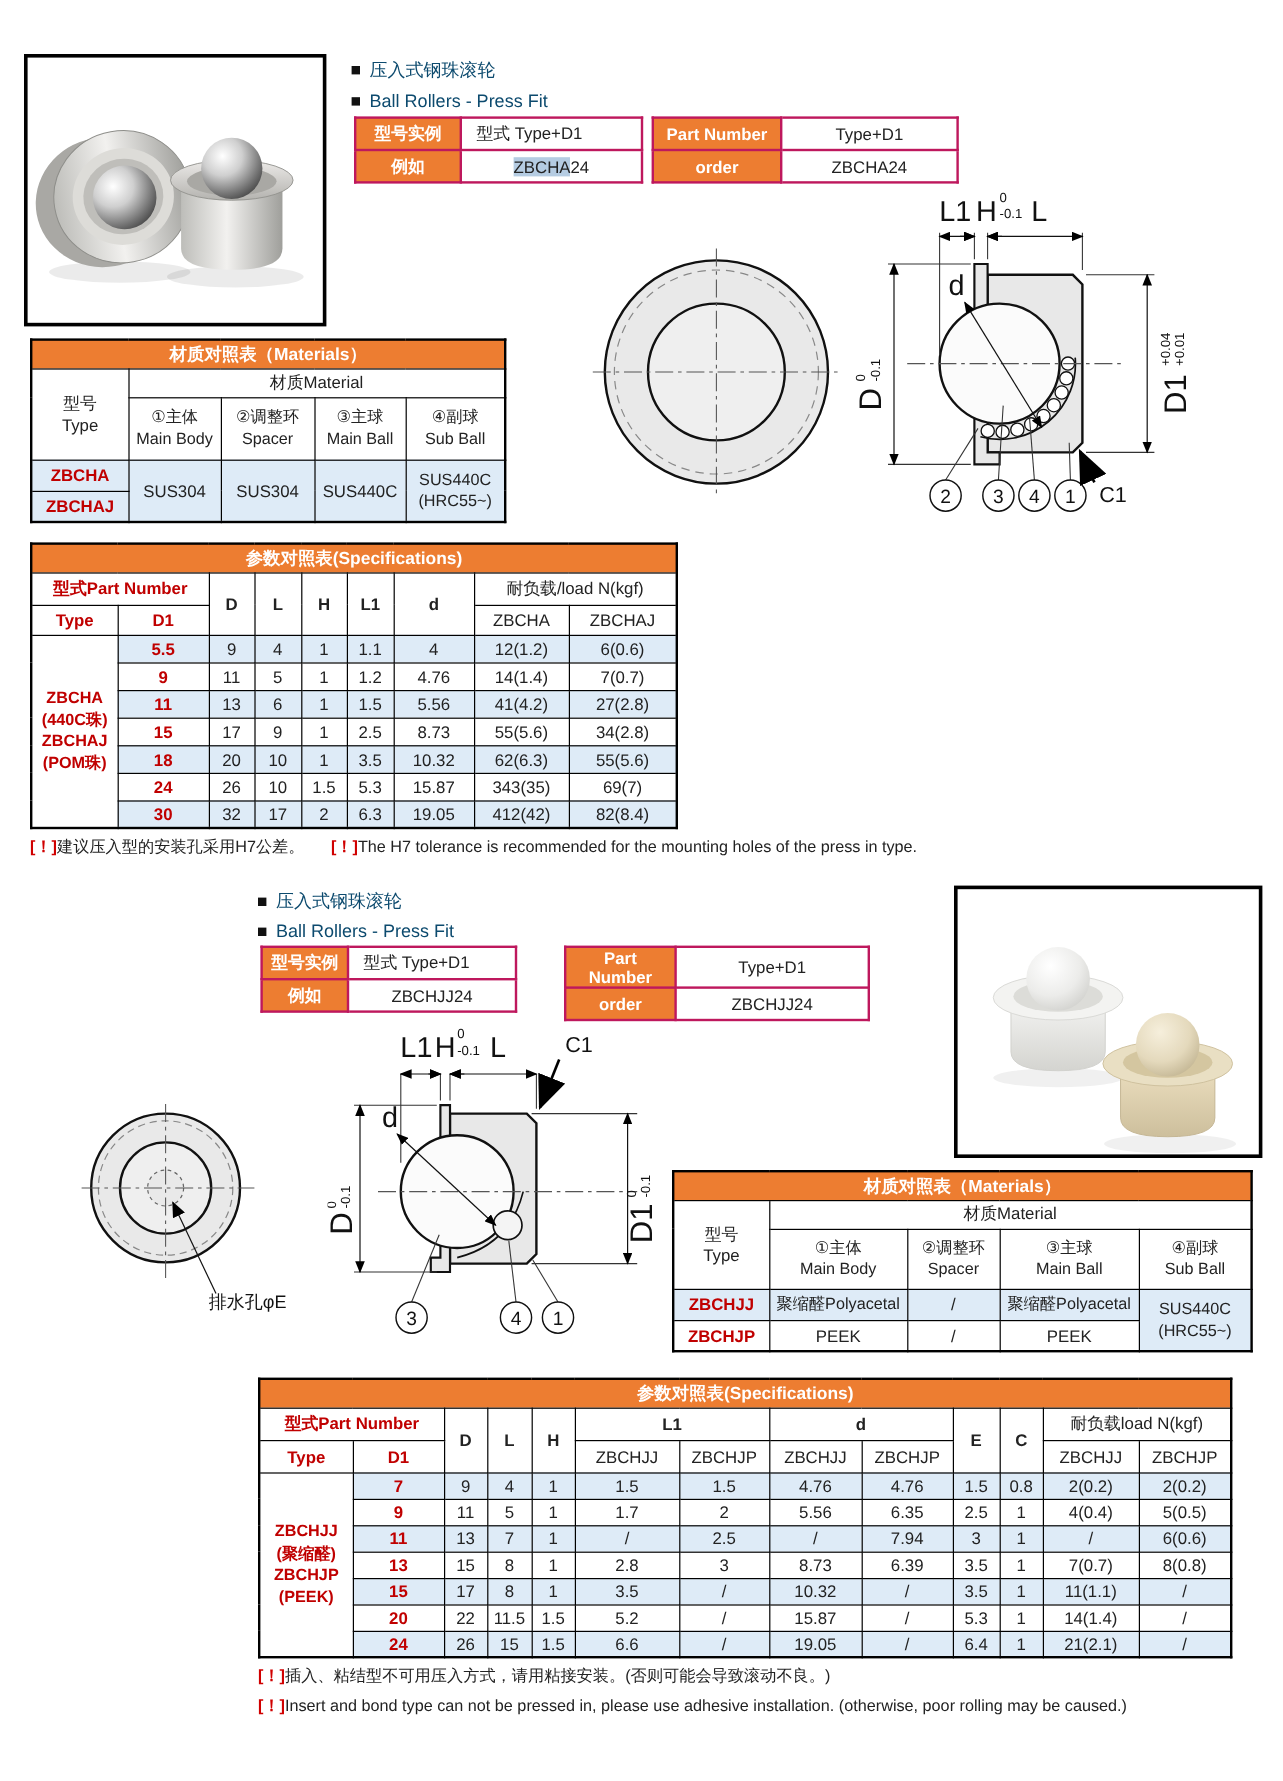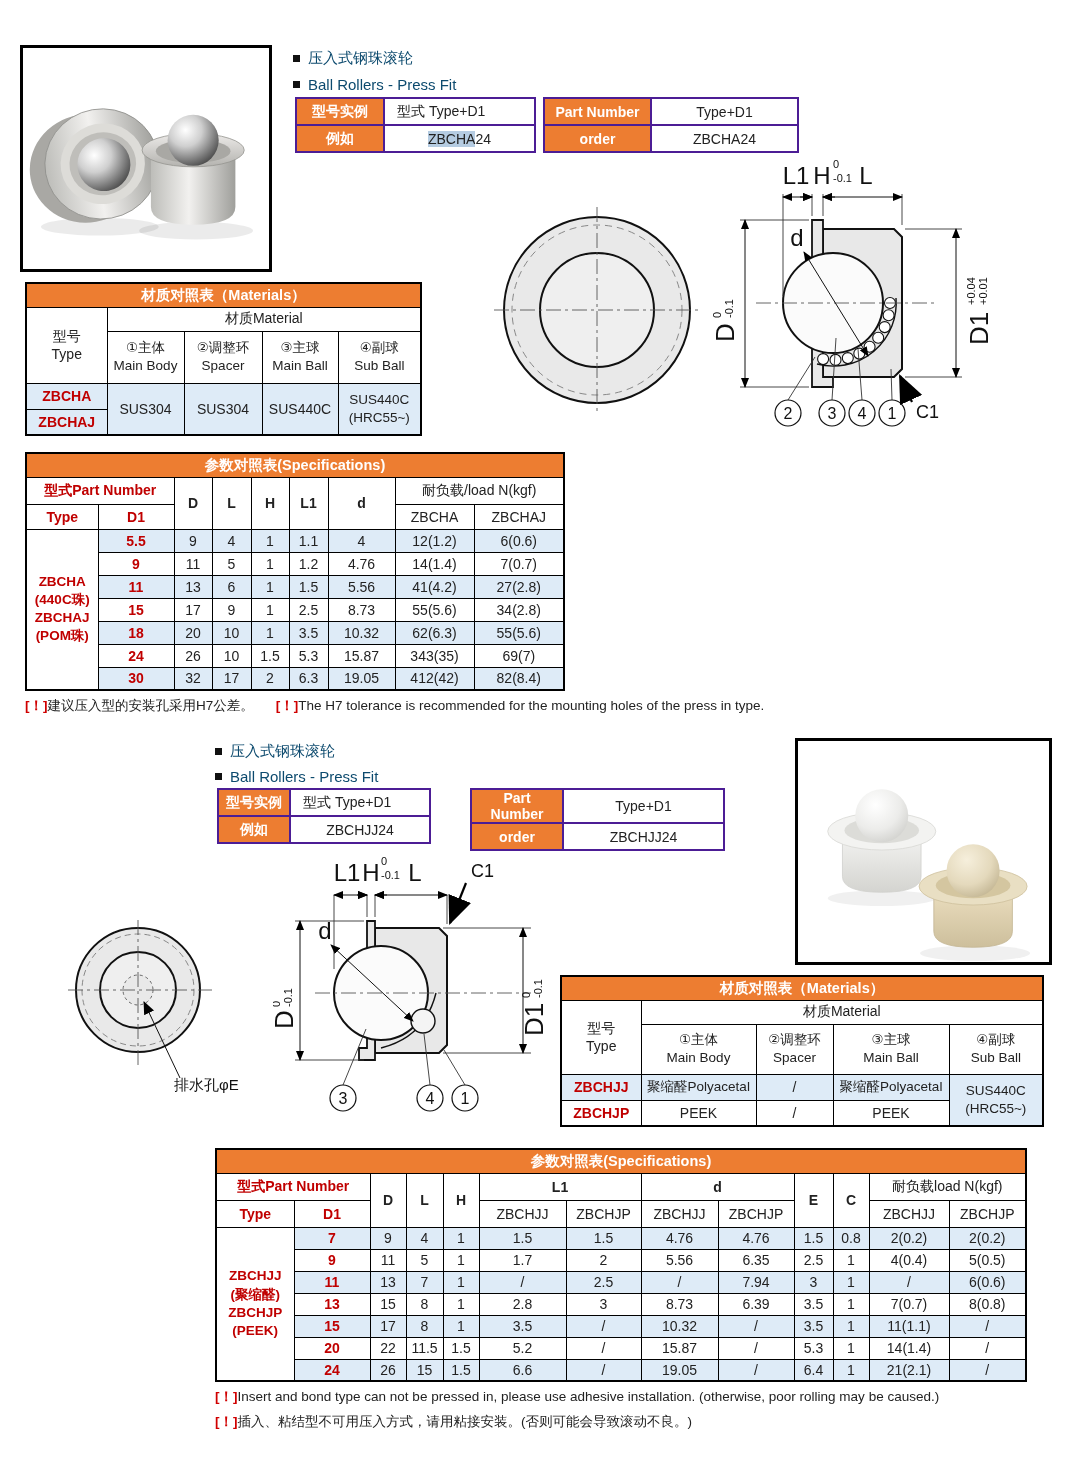--- a/index.html
+++ b/index.html
@@ -1,20 +1,20 @@
 <!DOCTYPE html>
 <html><head>
 <meta charset="utf-8">
 <style>
   html,body{margin:0;padding:0;background:#fff;}
   .page{position:relative;width:1069px;height:1484px;background:#fff;overflow:hidden;
         font-family:"Liberation Sans","DejaVu Sans",sans-serif;color:#222;}
   table{position:absolute;border-collapse:collapse;table-layout:fixed;font-size:14px;background:#fff;}
   
-  .ex td{border:2px solid #4c1d95;height:25px;text-align:center;vertical-align:middle;padding:0 4px;}
+  .ex td{border:2px solid #be185d;height:25px;text-align:center;vertical-align:middle;padding:0 4px;}
   .or{background:#ED7D31;color:#fff;font-weight:bold;}
   .exv{text-align:left !important;padding-left:12px !important;}
   .hl{background:#B5CCE2;}
   
   .grid{border:2px solid #000;}
   .grid td{border:1px solid #000;text-align:center;vertical-align:middle;padding:0 2px;}
   .ttl{background:#ED7D31;color:#fff;font-weight:bold;font-size:14.5px;}
   .b{font-weight:bold;}
   .red{color:#C00000;}
   tr.alt td{background:#DEEBF7;}
@@ -756,17 +756,17 @@
       <td>/</td>
       <td>6.4</td>
       <td>1</td>
       <td>21(2.1)</td>
       <td>/</td>
     </tr>
   </tbody>
     </table>
 
   <div class="note" style="left:215px;top:1388px">
+    <div class="noteline"><span class="mark">[！]</span><span>插入、粘结型不可用压入方式，请用粘接安装。(否则可能会导致滚动不良。)</span></div>
     <div class="noteline"><span class="mark">[！]</span><span>Insert and bond type can not be pressed in, please use adhesive installation. (otherwise, poor rolling may be caused.)</span></div>
-    <div class="noteline"><span class="mark">[！]</span><span>插入、粘结型不可用压入方式，请用粘接安装。(否则可能会导致滚动不良。)</span></div>
   </div>
 
 </div>
 
 </body></html>

